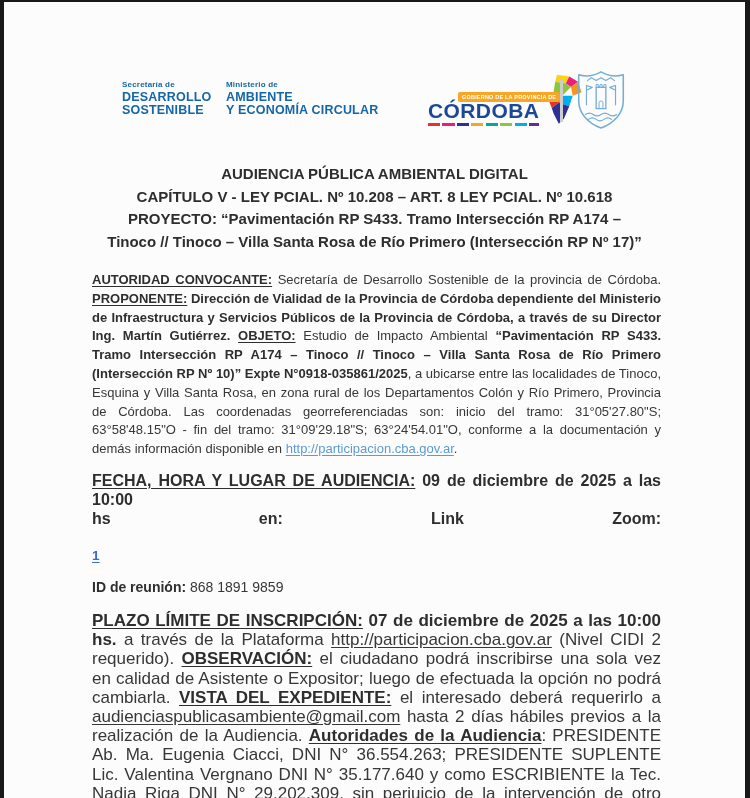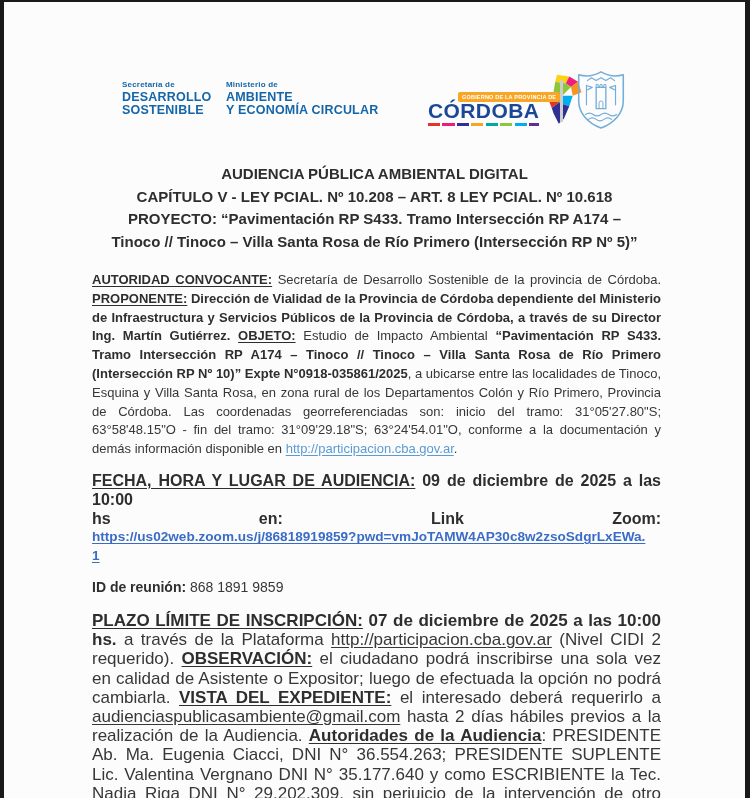--- a/index.html
+++ b/index.html
@@ -109,39 +109,39 @@
       <path d="M44 18 l0 20 M44 18 l-6 2 l6 3 Z" stroke-width="1.2"></path>
       <path d="M13 48 q4 -3 8 0 t8 0 t8 0 t8 0" stroke-width="1.2"></path>
       <path d="M16 53 q4 -3 8 0 t8 0 t8 0" stroke-width="1.2"></path>
     </svg>
   </div>
 
   <div class="title">
     <div>AUDIENCIA PÚBLICA AMBIENTAL DIGITAL</div>
     <div>CAPÍTULO V  - LEY PCIAL. Nº 10.208 – ART. 8 LEY PCIAL. Nº 10.618</div>
     <div>PROYECTO: “Pavimentación RP S433. Tramo Intersección RP A174 –</div>
-    <div>Tinoco // Tinoco – Villa Santa Rosa de Río Primero (Intersección RP Nº 5)”</div>
+    <div>Tinoco // Tinoco – Villa Santa Rosa de Río Primero (Intersección RP Nº 17)”</div>
   </div>
 
   <div class="bodytext">
 
     <p class="para p1"><span class="hd">AUTORIDAD CONVOCANTE:</span><span> Secretaría de Desarrollo Sostenible de la provincia de Córdoba. </span><span class="hd">PROPONENTE:</span><span class="b"> Dirección de Vialidad de la Provincia de Córdoba dependiente del Ministerio de Infraestructura y Servicios Públicos de la Provincia de Córdoba, a través de su Director Ing. Martín Gutiérrez. </span><span class="hd">OBJETO:</span><span> Estudio de Impacto Ambiental </span><span class="b">“Pavimentación RP S433. Tramo Intersección RP A174 – Tinoco // Tinoco – Villa Santa Rosa de Río Primero (Intersección RP Nº 10)” Expte N°0918-035861/2025</span><span>, a ubicarse entre las localidades de Tinoco, Esquina y Villa Santa Rosa, en zona rural de los Departamentos Colón y Río Primero, Provincia de Córdoba. Las coordenadas georreferenciadas son: inicio del tramo: 31°05'27.80"S; 63°58'48.15"O -  fin del tramo: 31°09'29.18"S; 63°24'54.01"O, conforme a la documentación y demás información disponible en </span><a class="lnk-lite">http://participacion.cba.gov.ar</a><span>.</span></p>
 
     <div>
       <div class="jline">
         <span class="hd">FECHA, HORA Y LUGAR DE AUDIENCIA:</span>
         <span class="b">09 de diciembre de 2025 a las 10:00</span>
       </div>
       <div class="jline">
         <span class="b">hs</span>
         <span class="b">en:</span>
         <span class="b">Link</span>
         <span class="b">Zoom:</span>
       </div>
-      <a class="lnk-zoom"><span>https://us02web.zoom.us/j/86818919859?pwd=vmJoTAMW4AP30c8w2zsoSdgrLxEWa.</span><br><span>1</span></a>
+      <a class="lnk-zoom"><br><span>1</span></a>
     </div>
 
     <div class="meeting">
       <div><span class="b">ID de reunión:</span><span> 868 1891 9859</span></div>
     </div>
 
     <p class="para p2"><span class="hd">PLAZO LÍMITE DE INSCRIPCIÓN:</span><span class="b"> 07 de diciembre de 2025 a las 10:00 hs.</span><span>  a través de la Plataforma </span><a class="lnk-dark">http://participacion.cba.gov.ar</a><span> (Nivel CIDI 2 requerido).  </span><span class="hd">OBSERVACIÓN:</span><span> el ciudadano podrá inscribirse una sola vez en calidad de Asistente o Expositor; luego de efectuada la opción no podrá cambiarla. </span><span class="hd">VISTA DEL EXPEDIENTE:</span><span> el interesado deberá requerirlo a </span><a class="lnk-dark">audienciaspublicasambiente@gmail.com</a><span> hasta 2 días hábiles previos a la realización de la Audiencia. </span><span class="hd">Autoridades de la Audiencia</span><span>: PRESIDENTE Ab. Ma. Eugenia Ciacci, DNI N° 36.554.263; PRESIDENTE SUPLENTE Lic. Valentina Vergnano DNI N° 35.177.640 y como ESCRIBIENTE la Tec. Nadia Riga DNI N° 29.202.309, sin perjuicio de la intervención de otro personal y/o autoridades de la Secretaría en caso que sea necesario.</span></p>
   </div>
 
 </div>

